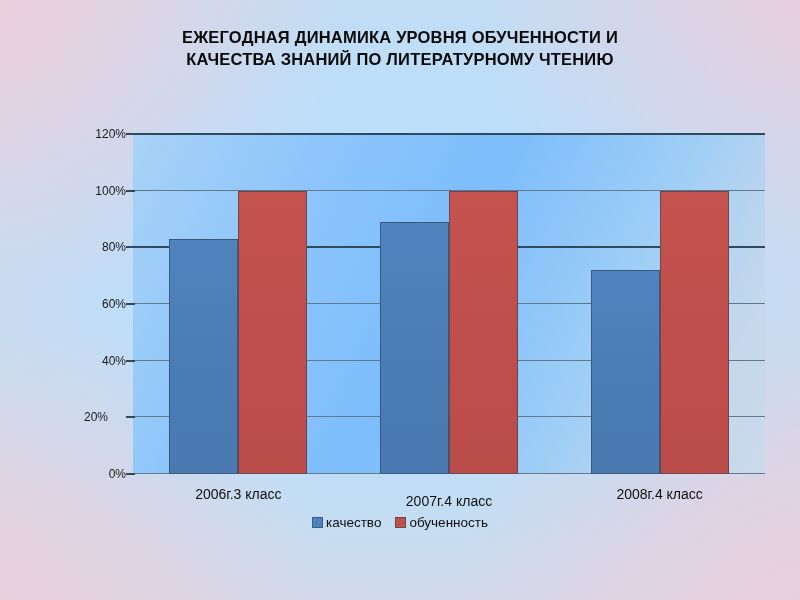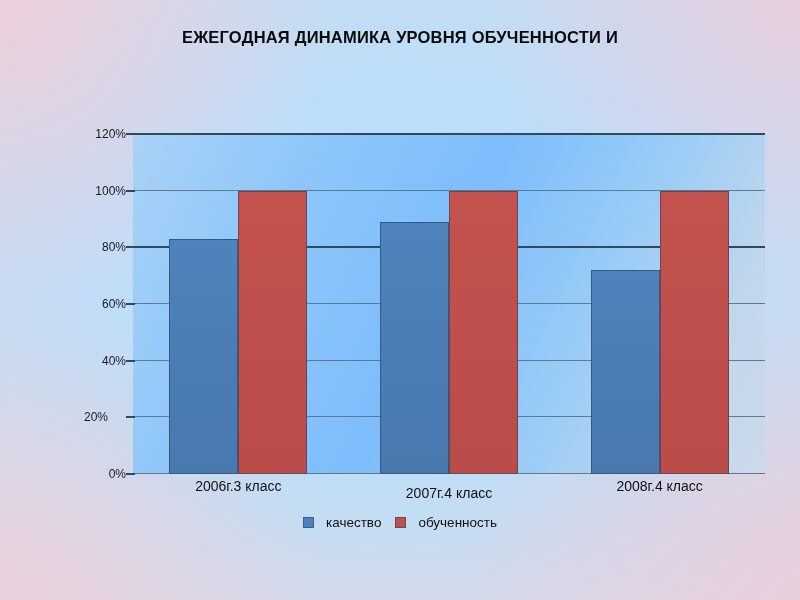--- a/index.html
+++ b/index.html
@@ -135,21 +135,21 @@
   
   #xaxis {
     position: absolute;
     left: 133px;
     top: 478px;
     width: 632px;
     height: 26px;
   }
   .xlabel {
     position: absolute;
-    top: 0;
+    top: 8px;
     text-align: right;
     font-size: 14px;
     color: #111;
     white-space: nowrap;
     transform: translateX(-50%);
   }
 
   
   #legend {
     position: absolute;
@@ -159,37 +159,38 @@
     display: flex;
     justify-content: center;
     align-items: center;
     gap: 14px;
     font-size: 13.5px;
     color: #111;
   }
   .legend-item {
     display: flex;
     align-items: center;
-    gap: 12px;
+    gap: 3px;
     white-space: nowrap;
   }
   .legend-swatch {
     width: 9px;
     height: 9px;
     display: inline-block;
     border: 1px solid rgba(40,60,80,0.5);
   }
 </style>
 </head>
 <body>
 
 <div id="slide">
 
   <div id="title">
     <span class="line">ЕЖЕГОДНАЯ ДИНАМИКА УРОВНЯ ОБУЧЕННОСТИ И</span>
+    <span class="line">КАЧЕСТВА ЗНАНИЙ ПО ЛИТЕРАТУРНОМУ ЧТЕНИЮ</span>
   </div>
 
   <div id="chart">
 
     <div id="yaxis">
         <div class="ylabel" style="top: 340px;">0%</div>
         <div class="ylabel" style="top: 283.333px; text-align: center;">20%</div>
         <div class="ylabel" style="top: 226.667px;">40%</div>
         <div class="ylabel" style="top: 170px;">60%</div>
         <div class="ylabel" style="top: 113.333px;">80%</div>

